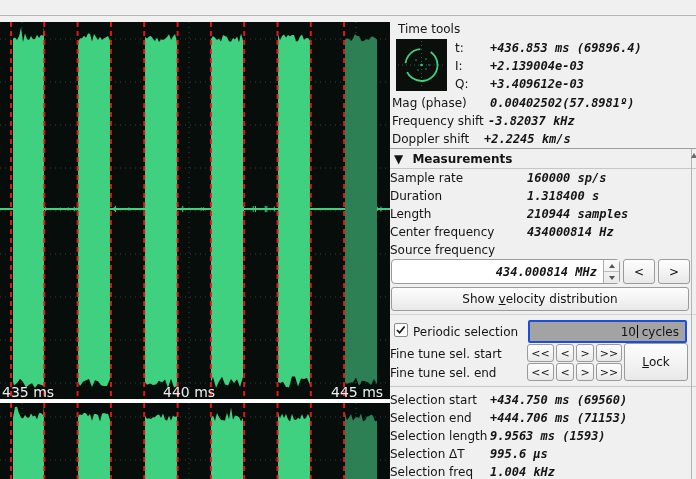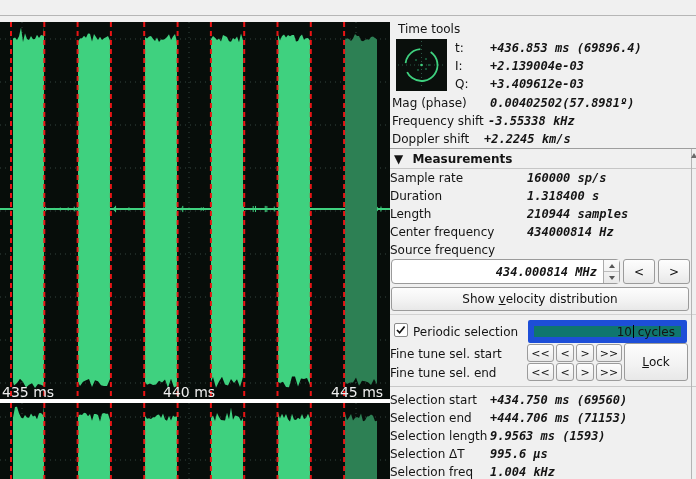--- a/index.html
+++ b/index.html
@@ -21,21 +21,21 @@
   .spin{position:absolute;box-sizing:border-box;background:#ffffff;border:1px solid #9b9b9b;border-radius:4px;
         display:flex;align-items:center;justify-content:flex-end;}
   .spin .val{position:static;}
   .spincol{position:absolute;right:0;top:0;width:16px;height:100%;box-sizing:border-box;
            border-left:1px solid #ababab;display:flex;flex-direction:column;background:linear-gradient(#fafafa,#e9e9e9);}
   .spincell{flex:1;display:flex;align-items:center;justify-content:center;}
   .spincell.up{border-bottom:1px solid #bdbdbd;}
   .tri-up{width:0;height:0;border-left:3px solid transparent;border-right:3px solid transparent;border-bottom:4px solid #555;}
   .tri-down{width:0;height:0;border-left:3px solid transparent;border-right:3px solid transparent;border-top:4px solid #555;}
   .cb{position:absolute;width:14px;height:14px;box-sizing:border-box;background:#fff;border:1px solid #8a8a8a;border-radius:2px;}
-  .focus-input{position:absolute;box-sizing:border-box;background:#0f766e;border:6px solid #1d4ed8;border-radius:2px;
+  .focus-input{position:absolute;box-sizing:border-box;background:#a3a3a3;border:2px solid #1d4ed8;border-radius:2px;
                display:flex;align-items:center;justify-content:flex-end;padding-right:6px;padding-left:36px;}
   .caret{width:1px;height:13px;background:#000;margin-left:1px;}
   .sfx{white-space:pre;}
   .scroll-line{position:absolute;width:1px;background:#b4b4b4;}
   .scroll-up{position:absolute;width:0;height:0;border-left:3px solid transparent;border-right:3px solid transparent;border-bottom:5px solid #6a6a6a;}
   .smallbtn{font-size:11px;}
 </style>
 </head>
 <body>
 
@@ -170,21 +170,21 @@
     <div class="lbl" style="left:455px;top:40px">t:</div>
     <div class="val" style="left:490px;top:40px">+436.853 ms (69896.4)</div>
     <div class="lbl" style="left:455px;top:58px">I:</div>
     <div class="val" style="left:490px;top:58px">+2.139004e-03</div>
     <div class="lbl" style="left:455px;top:76px">Q:</div>
     <div class="val" style="left:490px;top:76px">+3.409612e-03</div>
 
     <div class="lbl" style="left:392px;top:95px">Mag (phase)</div>
     <div class="val" style="left:490px;top:95px">0.00402502(57.8981º)</div>
     <div class="lbl" style="left:392px;top:113px">Frequency shift</div>
-    <div class="val" style="left:488px;top:113px">-3.55338 kHz</div>
+    <div class="val" style="left:488px;top:113px">-3.82037 kHz</div>
     <div class="lbl" style="left:392px;top:131px">Doppler shift</div>
     <div class="val" style="left:484px;top:131px">+2.2245 km/s</div>
 
     <div class="hline" style="left:390px;top:148px;width:306px;background:#9e9e9e"></div>
     <div class="hdr" style="left:394px;top:151px">
       <span>▼</span>
       <span style="margin-left:5px">Measurements</span>
     </div>
     <div class="hline" style="left:390px;top:168px;width:306px;background:#c6c6c6"></div>
 

